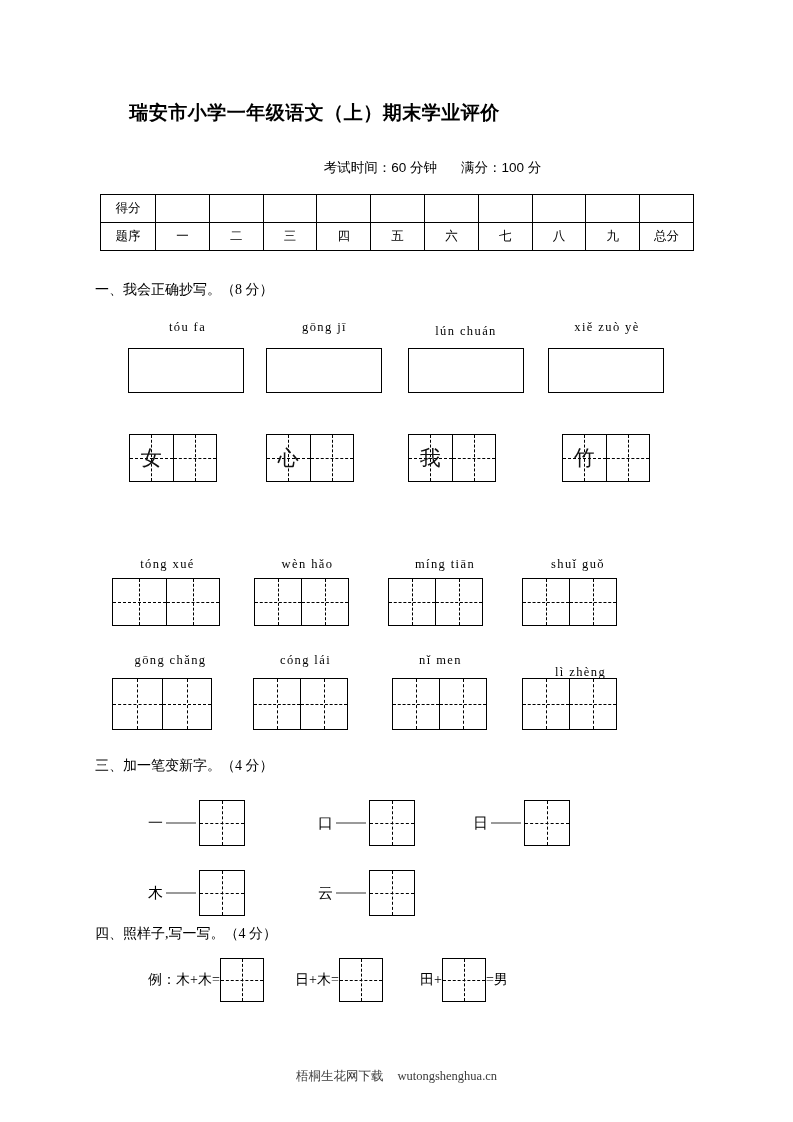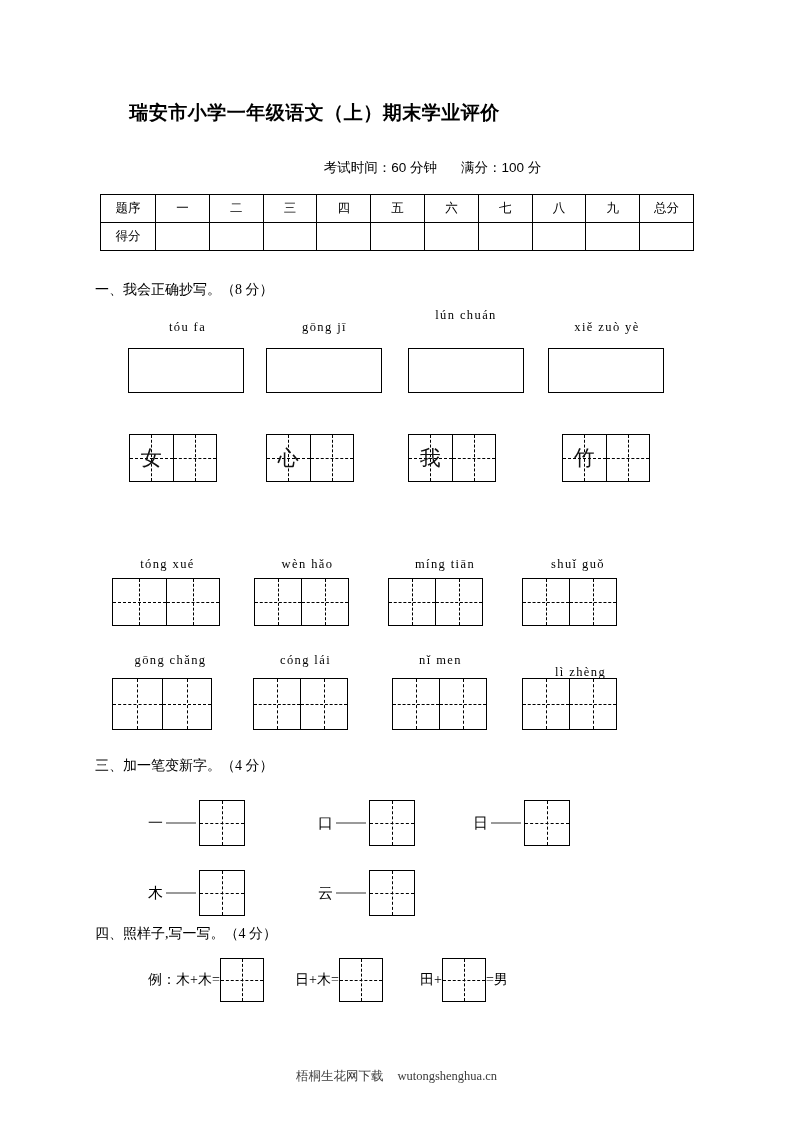--- a/index.html
+++ b/index.html
@@ -210,53 +210,53 @@
 <div class="page">
 
   <div class="doc-title">瑞安市小学一年级语文（上）期末学业评价</div>
   <div class="doc-subtitle">
     <span>考试时间：60 分钟</span><span class="gap"></span><span>满分：100 分</span>
   </div>
 
   <table class="score-table">
     <tbody>
         <tr>
+      <td class="head-label">得分</td>
+      <td></td>
+      <td></td>
+      <td></td>
+      <td></td>
+      <td></td>
+      <td></td>
+      <td></td>
+      <td></td>
+      <td></td>
+      <td></td>
+    </tr>
+    <tr>
       <td class="head-label">题序</td>
       <td>一</td>
       <td>二</td>
       <td>三</td>
       <td>四</td>
       <td>五</td>
       <td>六</td>
       <td>七</td>
       <td>八</td>
       <td>九</td>
       <td>总分</td>
     </tr>
-    <tr>
-      <td class="head-label">得分</td>
-      <td></td>
-      <td></td>
-      <td></td>
-      <td></td>
-      <td></td>
-      <td></td>
-      <td></td>
-      <td></td>
-      <td></td>
-      <td></td>
-    </tr>
   </tbody>
     </table>
 
   <div class="sec-heading" style="top:281px;">一、我会正确抄写。（8 分）</div>
 
   <div class="pinyin" style="left:130px; top:320px; width:115px;">tóu fa</div>
   <div class="pinyin" style="left:267px; top:320px; width:115px;">gōng jī</div>
-  <div class="pinyin" style="left:407px; top:308px; width:118px;">lún chuán</div>
+  <div class="pinyin" style="left:407px; top:324px; width:118px;">lún chuán</div>
   <div class="pinyin" style="left:546px; top:320px; width:122px;">xiě zuò yè</div>
 
   <div class="write-box" style="left:128px; top:348px; width:116px; height:45px;"></div>
   <div class="write-box" style="left:266px; top:348px; width:116px; height:45px;"></div>
   <div class="write-box" style="left:408px; top:348px; width:116px; height:45px;"></div>
   <div class="write-box" style="left:548px; top:348px; width:116px; height:45px;"></div>
 
   <div class="grid" style="left:129px; top:434px; width:88px; height:48px;">
     <div class="cell">
         <span class="hand">女</span>

